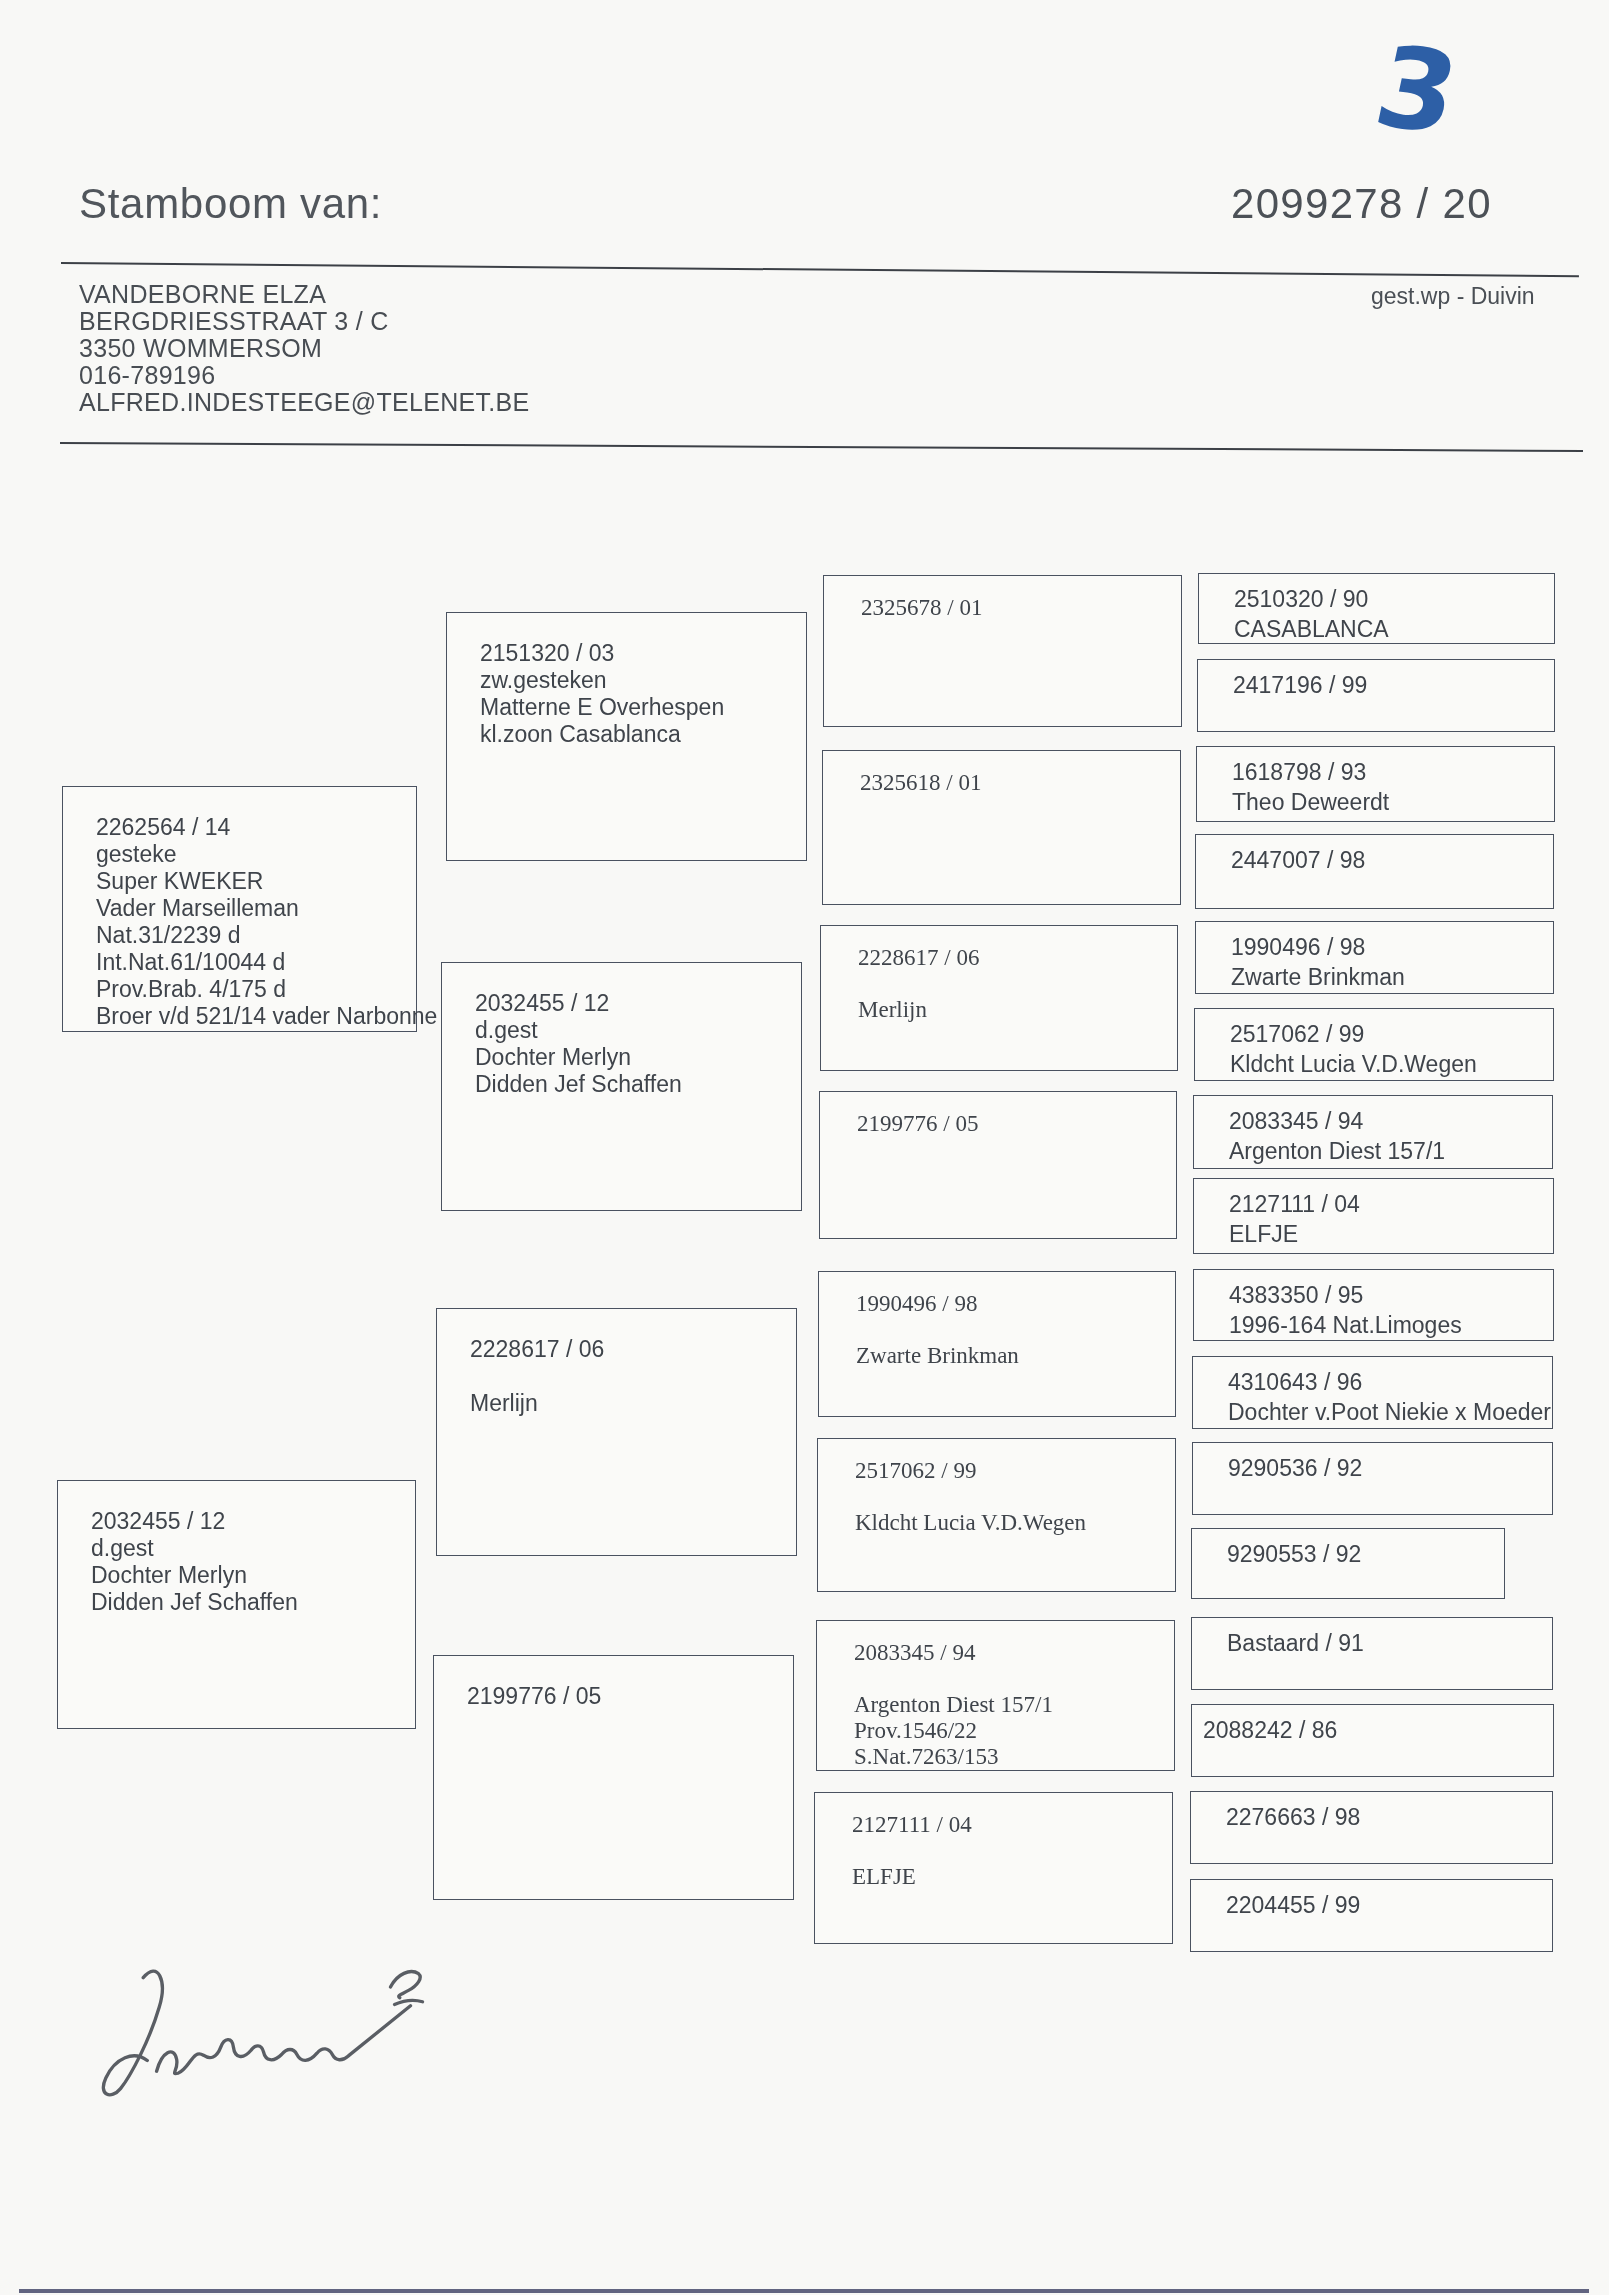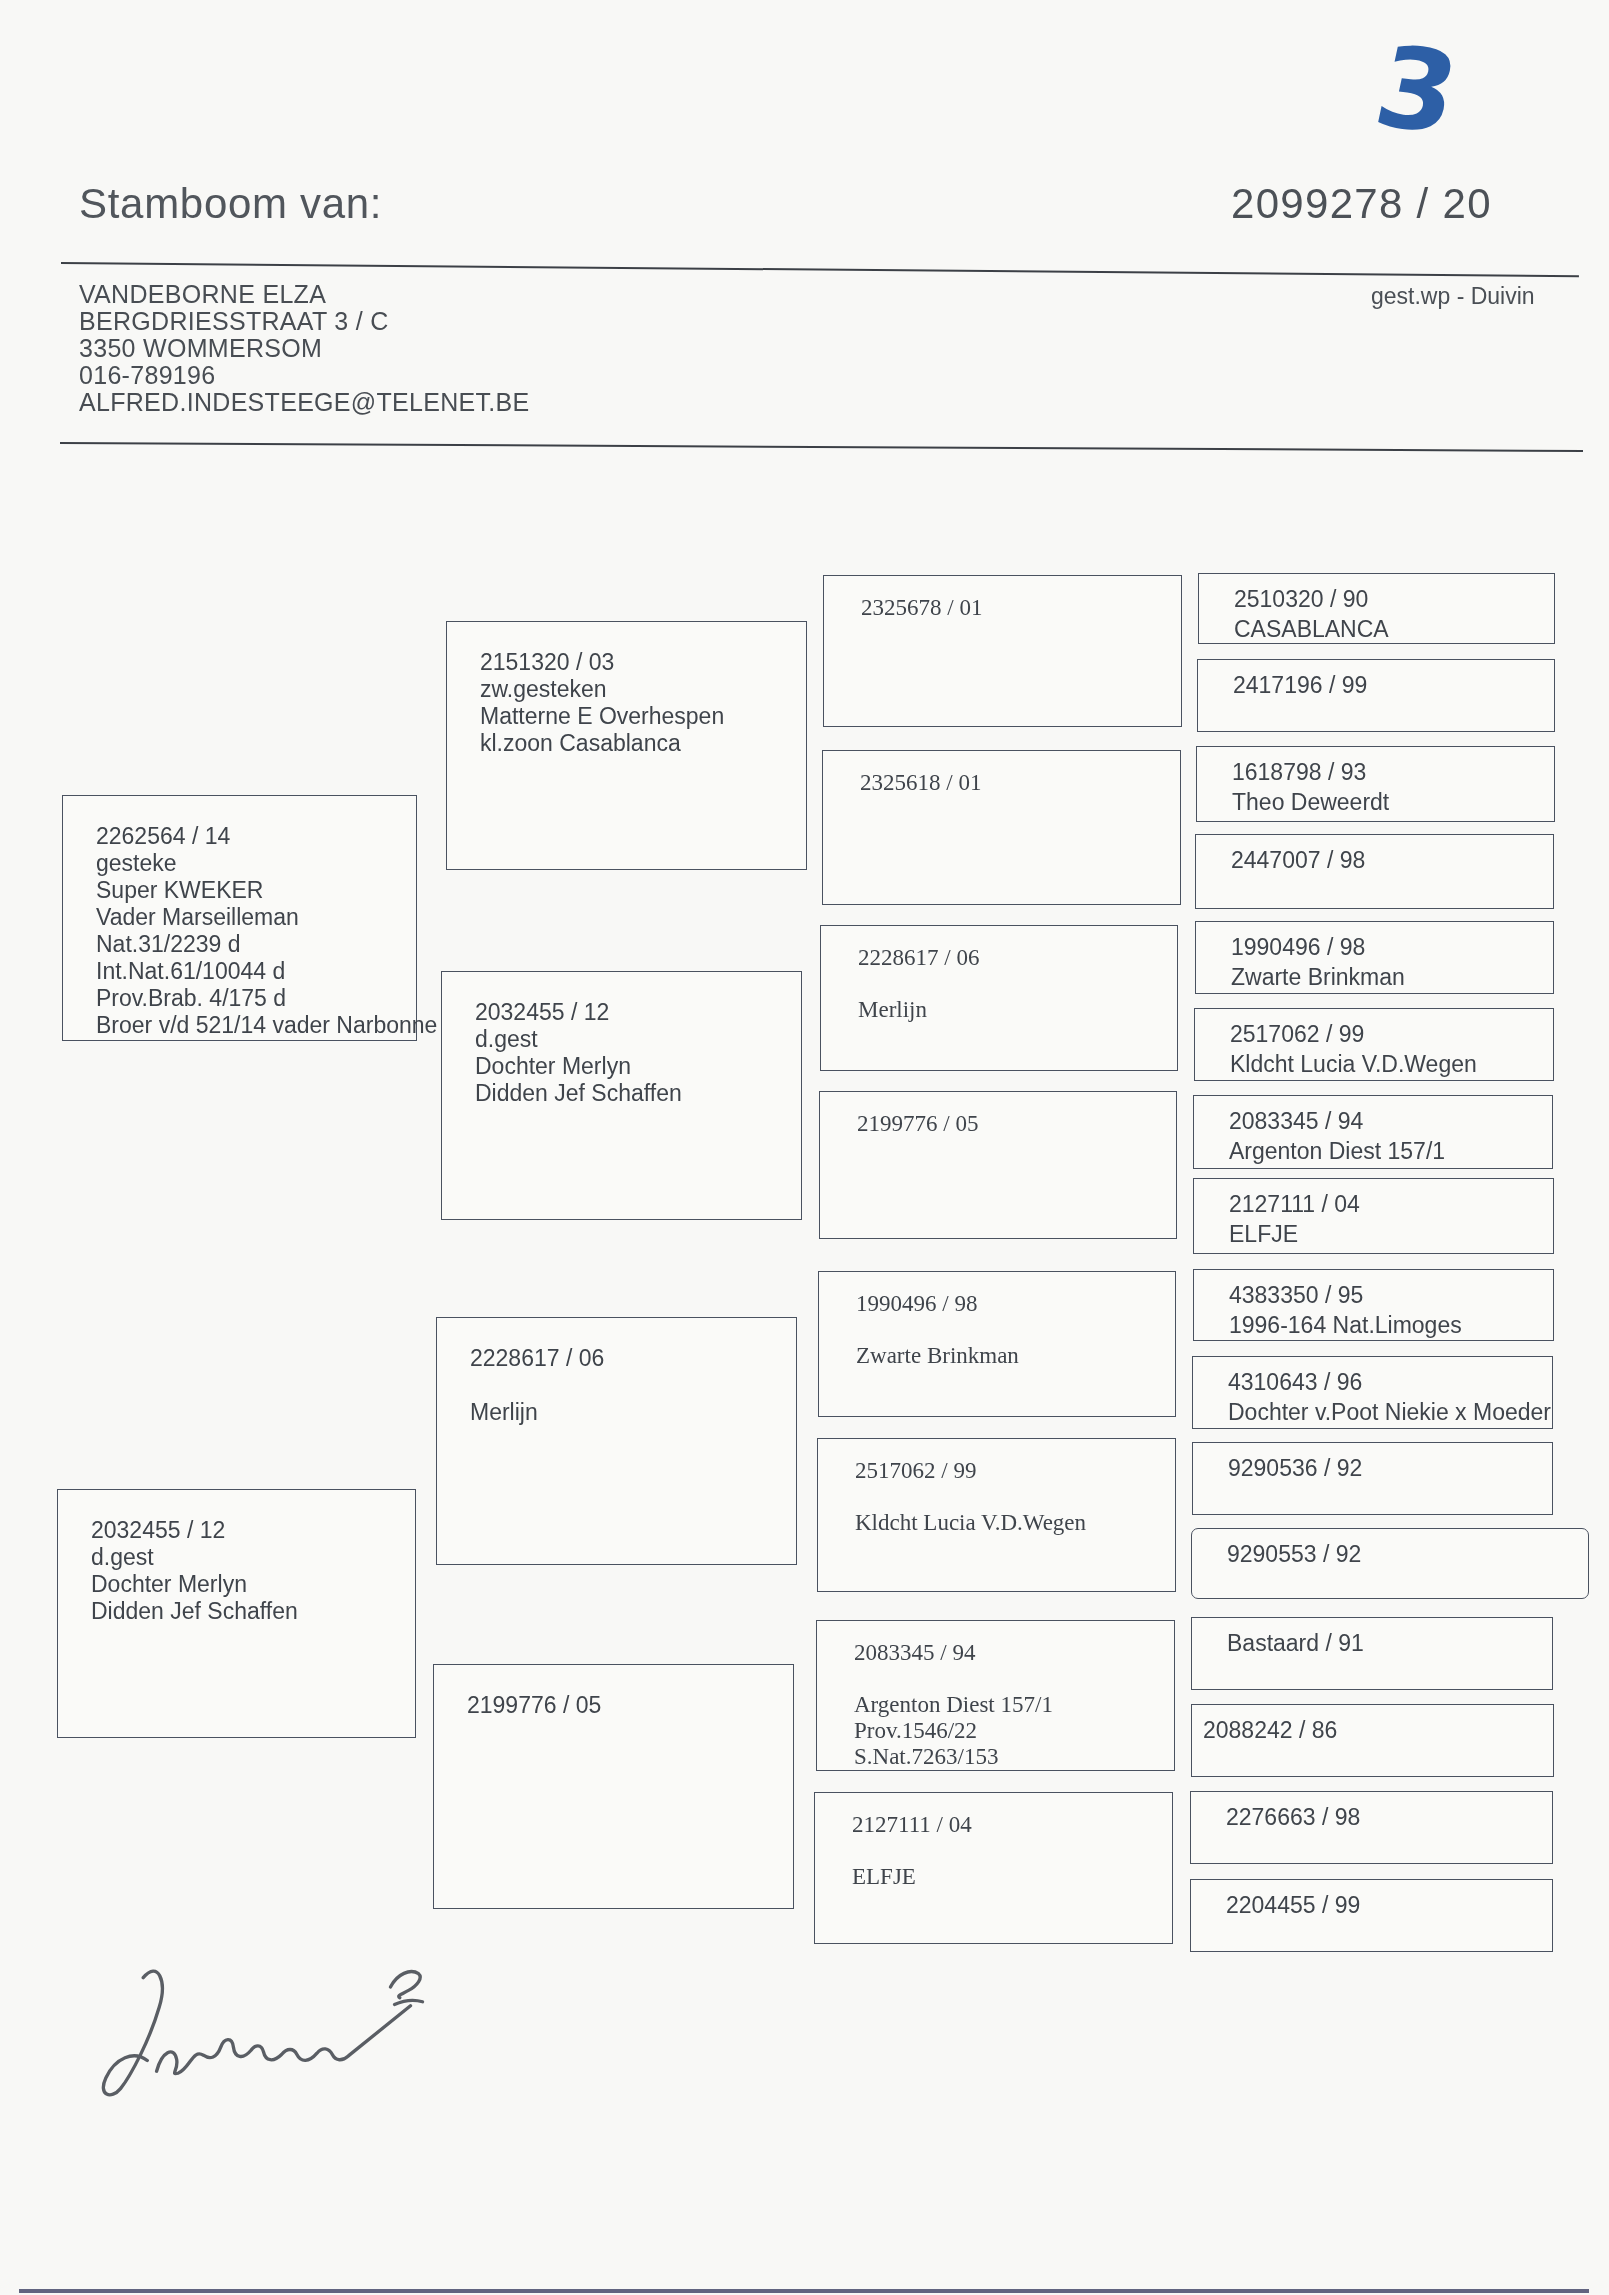--- a/index.html
+++ b/index.html
@@ -17,21 +17,21 @@
     font-family:"DejaVu Sans", sans-serif;transform:rotate(7deg) skewX(-5deg);}
   .rule{height:2px;background:#3c4046;transform-origin:left center;}
   #rule1{left:61px;top:262px;width:1518px;transform:rotate(0.5deg);}
   #rule2{left:60px;top:442px;width:1523px;transform:rotate(0.3deg);}
   #address{left:79px;top:281px;font-size:25px;line-height:27px;color:#484d53;letter-spacing:0.3px;}
   #subtitle{left:1371px;top:283px;font-size:23px;color:#4a4f55;}
   .box{
     position:absolute;border:1.3px solid #4a5260;box-sizing:border-box;
     font-size:23px;color:#3f444b;background:rgba(255,255,255,0.25);
   }
-  .b-lg{padding:27px 18px 0 33px;line-height:27px;margin-top:9px;}
+  .b-lg{padding:27px 18px 0 33px;line-height:27px;}
   .b-md{padding:18.7px 9.4px 0 37px;line-height:26px;font-family:Liberation Serif, serif;}
   .b-sm{padding:10px 9.4px 0 35px;line-height:30px;}
   .ln{white-space:nowrap;}
   #signature{left:79px;top:1963px;}
   #scan-edge{left:18.7px;top:2289px;width:1570px;height:4px;background:#3b3f63;opacity:.8;}
 </style>
 </head>
 <body>
 
 <div class="abs" id="marker3">3</div>
@@ -159,21 +159,21 @@
     <div class="ln">4383350 / 95</div>
     <div class="ln">1996-164 Nat.Limoges</div>
   </div>
 <div class="box b-sm" style="left:1192px;top:1356px;width:361px;height:73px;">
     <div class="ln">4310643 / 96</div>
     <div class="ln">Dochter v.Poot Niekie x Moeder</div>
   </div>
 <div class="box b-sm" style="left:1192px;top:1442px;width:361px;height:73px;">
     <div class="ln">9290536 / 92</div>
   </div>
-<div class="box b-sm" style="left:1191px;top:1528px;width:398px;height:71px;border-radius:7px;">
+<div class="box b-sm" style="left:1191px;top:1528px;width:314px;height:71px;">
     <div class="ln">9290553 / 92</div>
   </div>
 <div class="box b-sm" style="left:1191px;top:1617px;width:362px;height:73px;">
     <div class="ln">Bastaard / 91</div>
   </div>
 <div class="box b-sm" style="left:1191px;top:1704px;width:363px;height:73px;padding-left:11px;">
     <div class="ln">2088242 / 86</div>
   </div>
 <div class="box b-sm" style="left:1190px;top:1791px;width:363px;height:73px;">
     <div class="ln">2276663 / 98</div>

